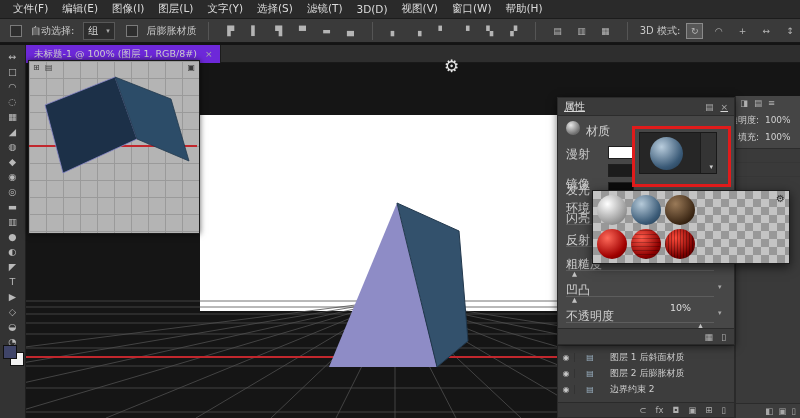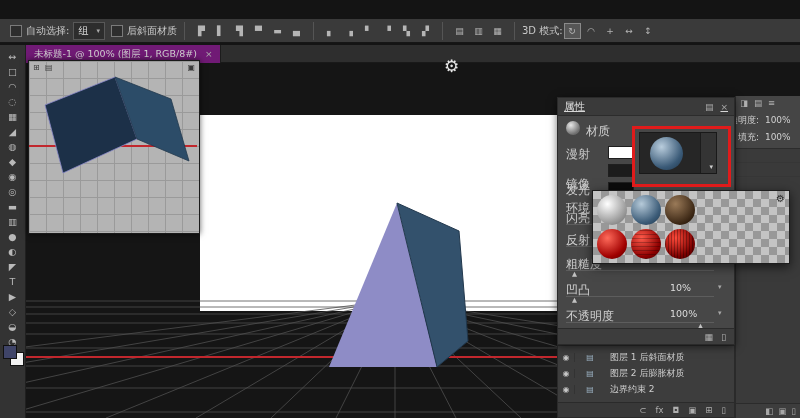--- a/index.html
+++ b/index.html
@@ -6,41 +6,41 @@
   body{font-family:"DejaVu Sans","Liberation Sans",sans-serif;}
   #app{position:relative;width:800px;height:418px;background:#141414;overflow:hidden;
        font-size:11px;color:#d6d6d6;-webkit-font-smoothing:antialiased;}
   .abs{position:absolute;}
   
   .menubar{left:0;top:0;width:800px;height:19px;background:#2a2a2a;display:flex;align-items:center;
            padding-left:6px;box-sizing:border-box;border-bottom:1px solid #1c1c1c;}
   .menu-item{padding:0 7px;font-size:10.5px;color:#dcdcdc;white-space:nowrap;cursor:default;}
   
   .optionsbar{left:0;top:19px;width:800px;height:24px;background:#3a3a3a;display:flex;align-items:center;
-              padding-left:10px;box-sizing:border-box;border-bottom:1px solid #161616;font-size:10px;color:#c9c9c9;}
+              padding-left:10px;box-sizing:border-box;border-bottom:1px solid #161616;font-size:10px;color:#c9c9c9;justify-content:space-between;}
   .chk{width:10px;height:10px;border:1px solid #7a7a7a;background:#2d2d2d;margin-right:4px;flex:0 0 auto;}
   .dd{height:16px;background:#2d2d2d;border:1px solid #585858;display:flex;align-items:center;
       padding:0 4px;margin:0 6px 0 4px;font-size:10px;color:#ddd;}
   .dd .car{margin-left:8px;font-size:7px;color:#aaa;}
   .sep{width:1px;height:18px;background:#555;margin:0 7px;}
   .obicon{width:17px;height:16px;display:flex;align-items:center;justify-content:center;
           font-size:9px;color:#b5b5b5;margin:0 1px;}
   .obicon.sel{background:#565656;border:1px solid #8a8a8a;box-sizing:border-box;}
   
   .toolbar{left:0;top:45px;width:26px;height:373px;background:#333333;border-right:1px solid #202020;
            box-sizing:border-box;display:flex;flex-direction:column;align-items:center;padding-top:4px;}
   .tool{width:20px;height:15px;display:flex;align-items:center;justify-content:center;
         font-size:9.5px;color:#b9b9b9;}
   .swatches{position:absolute;left:3px;top:300px;width:20px;height:20px;}
   .sw-bg{position:absolute;left:7px;top:7px;width:12px;height:12px;background:#f2f2f2;border:1px solid #111;}
   .sw-fg{position:absolute;left:0;top:0;width:12px;height:12px;background:#3f4468;border:1px solid #111;}
   
   .tabbar{left:26px;top:45px;width:774px;height:18px;background:#2e2e2e;border-bottom:1px solid #191919;
           box-sizing:border-box;display:flex;}
-  .tab{height:18px;background:#701a75;display:flex;align-items:center;padding:0 8px;gap:8px;
+  .tab{height:18px;background:#6d28d9;display:flex;align-items:center;padding:0 8px;gap:8px;
        font-size:9.5px;color:#cfcfcf;border-right:1px solid #1c1c1c;}
   .tab .x{color:#aaa;font-size:9px;}
   
   .canvas{left:26px;top:63px;width:774px;height:355px;background:#151515;overflow:hidden;}
   .doc{position:absolute;left:174px;top:52px;width:357px;height:196px;background:#ffffff;}
   .groundline{position:absolute;left:0;top:293px;width:774px;height:2px;background:#c1272d;z-index:6;}
   .gridsvg{position:absolute;left:0;top:237px;z-index:4;}
   .meshsvg{position:absolute;left:260px;top:130px;z-index:7;}
   .spinner{left:444px;top:56px;z-index:15;font-size:17px;color:#e6e6e6;}
   
@@ -51,21 +51,21 @@
            background-size:17px 17px;box-shadow:0 0 6px rgba(0,0,0,.6);}
   .pv-icn{position:absolute;font-size:8px;color:#3a3a3a;z-index:3;}
   
   .panel{background:#474747;border:1px solid #2a2a2a;box-shadow:0 2px 8px rgba(0,0,0,.55);box-sizing:border-box;}
   .props{left:557px;top:97px;width:178px;height:248px;z-index:30;}
   .phead{height:18px;background:#3a3a3a;border-bottom:1px solid #2c2c2c;display:flex;align-items:center;
          padding:0 6px;box-sizing:border-box;text-decoration:underline;}
   .phead .t{font-size:10.5px;color:#e0e0e0;flex:1;}
   .phead .hi{font-size:9px;color:#a8a8a8;margin-left:7px;}
   .plabel{position:absolute;font-size:12px;color:#cfcfcf;white-space:nowrap;}
-  .pvalue{position:absolute;font-size:9.5px;color:#dcdcdc;}
+  .pvalue{position:absolute;font-size:9.5px;color:#dcdcdc;margin-top:20px;}
   .swatch{position:absolute;width:26px;height:13px;border:1px solid #1f1f1f;box-sizing:border-box;}
   .mini-doc{position:absolute;font-size:8px;color:#a8a8a8;}
   .track{position:absolute;height:1px;background:#5d5d5d;}
   .thumb{position:absolute;font-size:6.5px;color:#c2c2c2;}
   .drop{position:absolute;font-size:7px;color:#a8a8a8;}
   .mat-sph{position:absolute;left:8px;top:23px;width:14px;height:14px;border-radius:50%;
            background:radial-gradient(circle at 35% 30%,#e8e8e8,#6e6e6e 70%);}
   .well{position:absolute;left:81px;top:34px;width:78px;height:42px;background:#262626;border:1px solid #191919;box-sizing:border-box;}
   .well .sphere{position:absolute;left:10px;top:4px;width:33px;height:33px;border-radius:50%;
                 background:radial-gradient(circle at 35% 30%,#b9cddd,#3a5a77 65%,#1d3349);}
@@ -112,30 +112,43 @@
   .lrow .ltxt{font-size:9px;color:#cfcfcf;margin-left:13px;white-space:nowrap;}
   .lfoot{position:absolute;left:0;bottom:0;width:100%;height:15px;background:#383838;border-top:1px solid #2a2a2a;
          display:flex;align-items:center;justify-content:flex-end;gap:9px;padding-right:8px;box-sizing:border-box;}
   .lfoot span{font-size:8.5px;color:#b0b0b0;}
 </style>
 </head>
 <body>
 
 <div id="app">
 
+  <div class="abs menubar">
+    <span class="menu-item">文件(F)</span>
+    <span class="menu-item">编辑(E)</span>
+    <span class="menu-item">图像(I)</span>
+    <span class="menu-item">图层(L)</span>
+    <span class="menu-item">文字(Y)</span>
+    <span class="menu-item">选择(S)</span>
+    <span class="menu-item">滤镜(T)</span>
+    <span class="menu-item">3D(D)</span>
+    <span class="menu-item">视图(V)</span>
+    <span class="menu-item">窗口(W)</span>
+    <span class="menu-item">帮助(H)</span>
+  </div>
 
   <div class="abs optionsbar">
     <span class="chk"></span>
     <span>自动选择:</span>
     <span class="dd">
       <span>组</span>
       <span class="car">▾</span>
     </span>
     <span class="chk"></span>
-    <span>后斜面材质</span>
+    <span>后膨胀材质</span>
     <span class="sep"></span>
     <span class="obicon">▛</span>
     <span class="obicon">▌</span>
     <span class="obicon">▜</span>
     <span class="obicon">▀</span>
     <span class="obicon">▬</span>
     <span class="obicon">▄</span>
     <span class="sep"></span>
     <span class="obicon">▖</span>
     <span class="obicon">▗</span>

